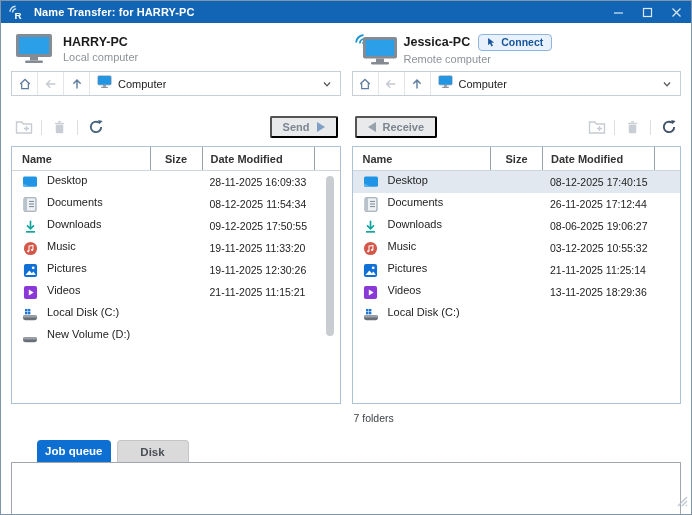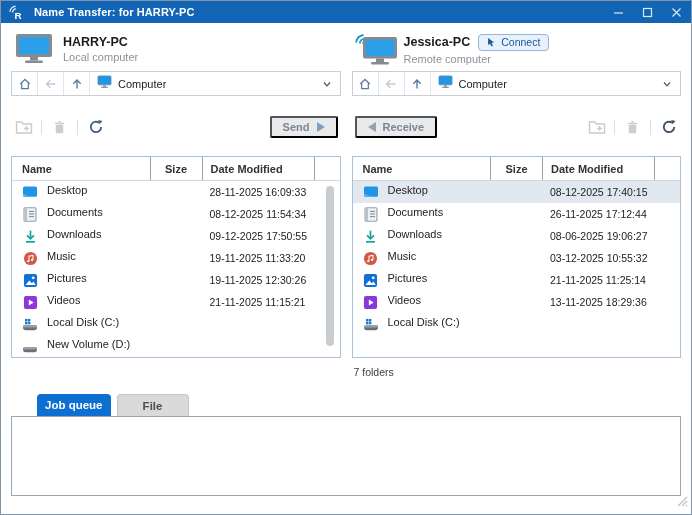--- a/index.html
+++ b/index.html
@@ -24,41 +24,41 @@
   
   .computer-row{ display:flex; align-items:center; height:40px; padding-left:2px; }
   .monitor-wrap{ width:42px; height:32px; flex:none; }
   .comp-text{ margin-left:8px; }
   .comp-name-row{ display:flex; align-items:center; gap:8px; }
   .comp-name{ font-size:12.5px; font-weight:600; color:#1b1b1b; }
   .comp-type{ font-size:11px; color:#8d939a; margin-top:2px; }
   .connect-btn{
     display:inline-flex; align-items:center; gap:5px; height:17px;
     padding:0 8px; border:1px solid #8fb4dd; border-radius:4px;
-    background:#e9f2fc; color:#17559c; font-size:10.5px; font-weight:normal; cursor:pointer;
+    background:#e9f2fc; color:#17559c; font-size:10.5px; font-weight:bold; cursor:pointer;
   }
   
   .nav-bar{ display:flex; height:25px; border:1px solid #c7ced5; align-items:stretch; margin-top:2px; }
   .nav-btn{ width:26px; display:flex; align-items:center; justify-content:center; border-right:1px solid #e2e6ea; }
   .nav-path{ flex:1; display:flex; align-items:center; gap:6px; padding-left:7px; min-width:0; }
   .nav-path-label{ font-size:11px; color:#222; white-space:nowrap; overflow:hidden; }
   .nav-chevron{ width:26px; display:flex; align-items:center; justify-content:center; }
   
   .toolbar{ display:flex; align-items:center; height:24px; margin-top:19px; padding:0 3px; }
   .tool-icon{ width:19px; height:19px; display:flex; align-items:center; justify-content:center; }
   .tool-sep{ width:1px; height:15px; background:#dcdfe2; margin:0 8px; }
   .xfer-btn{
     display:flex; align-items:center; gap:7px; background:#e9eaeb; border-radius:2px;
     height:22px; padding:0 11px; font-size:11px; font-weight:bold; color:#7c8590;
   }
   .tri-right{ width:0; height:0; border-top:5px solid transparent; border-bottom:5px solid transparent; border-left:8px solid #7fa0c4; }
   .tri-left{ width:0; height:0; border-top:5px solid transparent; border-bottom:5px solid transparent; border-right:8px solid #97a1ab; }
   .spacer{ margin-left:auto; }
   
-  .file-list{ border:1px solid #abc2d8; height:202px; margin-top:17px; background:#fff; display:flex; flex-direction:column; position:relative; }
+  .file-list{ border:1px solid #abc2d8; height:258px; margin-top:7px; background:#fff; display:flex; flex-direction:column; position:relative; }
   .list-header{ display:flex; height:24px; align-items:center; font-size:11px; font-weight:bold; color:#333; border-bottom:1px solid #cfd6dc; flex:none; }
   .list-header .hcell{ height:100%; display:flex; align-items:center; }
   .list-header .hcell + .hcell{ border-left:1px solid #98a1a9; }
   .col-name{ flex:1; padding-left:10px; min-width:0; }
   .col-size{ width:52px; justify-content:center; flex:none; }
   .col-date{ width:112px; padding-left:8px; flex:none; }
   .col-scroll{ width:26px; flex:none; }
   .list-body{ flex:1; overflow:hidden; }
   .file-row{ display:flex; height:22px; align-items:center; font-size:11px; color:#222; cursor:default; }
   .file-row.selected{ background:#e1e8ef; }
@@ -545,21 +545,21 @@
   </div>
             </div>
         </div>
 
         <div class="status">7 folders</div>
       </div>
     </div>
 
     <div class="tabs">
       <div class="tab active">Job queue</div>
-      <div class="tab inactive">File</div>
+      <div class="tab inactive">Disk</div>
     </div>
     <div class="tab-panel"></div>
   </div>
 
   <span class="resize-grip">
     <svg width="11" height="11" viewBox="0 0 11 11" stroke="#b9c4ce" stroke-width="1.3">
         <path d="M10 1 1 10M10 5 5 10M10 9 9 10"></path>
       </svg>
   </span>
 </div>

